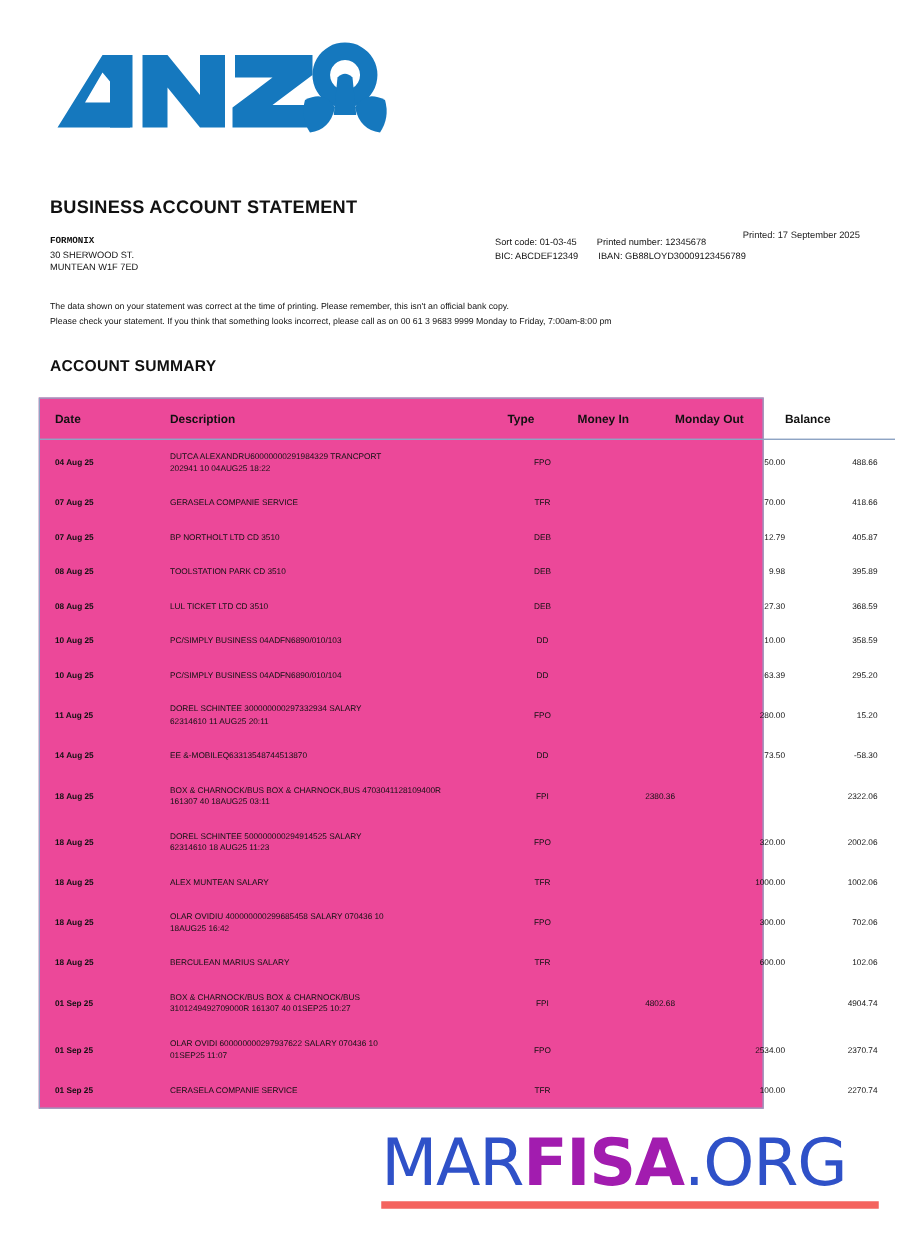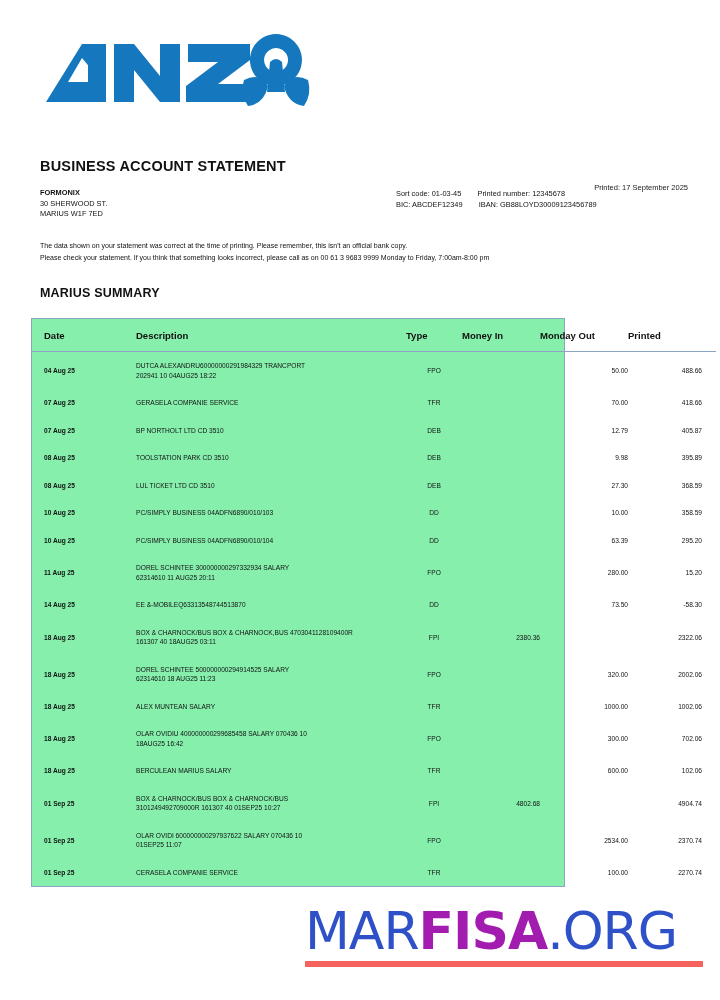--- a/index.html
+++ b/index.html
@@ -51,21 +51,21 @@
     margin-top: 25px;
   }
   .addr {
     position: absolute;
     left: 40px;
     top: 188px;
     font-size: 7.4px;
     line-height: 10.5px;
     color: #111;
   }
-  .addr .name { font-weight: bold; }
+  .addr .name { font-weight: bold; font-family: Liberation Mono, monospace; }
   .acct {
     position: absolute;
     left: 396px;
     top: 188px;
     font-size: 7.4px;
     line-height: 11px;
     color: #111;
     white-space: nowrap;
   }
   .acct .gap { display: inline-block; width: 12px; }
@@ -84,24 +84,24 @@
     font-size: 12.5px;
     font-weight: bold;
     letter-spacing: 0.2px;
   }
 
   
   .table-wrap {
     position: absolute;
     left: 31px;
     top: 318px;
-    width: 534px;
+    width: 580px;
     border: 1px solid #8ea4c4;
     box-sizing: border-box;
-    background: #86efac;
+    background: #ec4899;
   }
   table.stmt {
     width: 100%;
     border-collapse: collapse;
     table-layout: fixed;
   }
   table.stmt th {
     font-size: 9.5px;
     font-weight: bold;
     text-align: left;
@@ -179,21 +179,21 @@
       </g>
     </svg>
   </div>
 
   <div class="stmt-title">BUSINESS ACCOUNT STATEMENT</div>
   <div class="printed">Printed: 17 September 2025</div>
 
   <div class="addr">
     <div class="name">FORMONIX</div>
     <div>30 SHERWOOD ST.</div>
-    <div>MARIUS W1F 7ED</div>
+    <div>MUNTEAN W1F 7ED</div>
   </div>
 
   <div class="acct">
     <div>
       <span>Sort code:</span>
       <span>01-03-45</span>
       <span class="gap"></span>
       <span>Printed number:</span>
       <span>12345678</span>
     </div>
@@ -204,32 +204,32 @@
       <span>IBAN:</span>
       <span>GB88LOYD30009123456789</span>
     </div>
   </div>
 
   <div class="disclaimer">
     <div>The data shown on your statement was correct at the time of printing. Please remember, this isn't an official bank copy.</div>
     <div>Please check your statement. If you think that something looks incorrect, please call as on 00 61 3 9683 9999 Monday to Friday, 7:00am-8:00 pm</div>
   </div>
 
-  <div class="summary-title">MARIUS SUMMARY</div>
+  <div class="summary-title">ACCOUNT SUMMARY</div>
 
   <div class="table-wrap">
     <table class="stmt">
       <thead>
         <tr>
           <th class="c-date">Date</th>
           <th class="c-desc">Description</th>
           <th class="c-type">Type</th>
           <th class="c-in">Money In</th>
           <th class="c-out">Monday Out</th>
-          <th class="c-bal">Printed</th>
+          <th class="c-bal">Balance</th>
         </tr>
       </thead>
       <tbody id="tx-body">
           <tr>
             <td class="c-date">04 Aug 25</td>
             <td class="c-desc"><span>DUTCA ALEXANDRU60000000291984329 TRANCPORT</span><span class="l2">202941 10 04AUG25 18:22</span></td>
             <td class="c-type">FPO</td>
             <td class="c-in"></td>
             <td class="c-out">50.00</td>
             <td class="c-bal">488.66</td>

